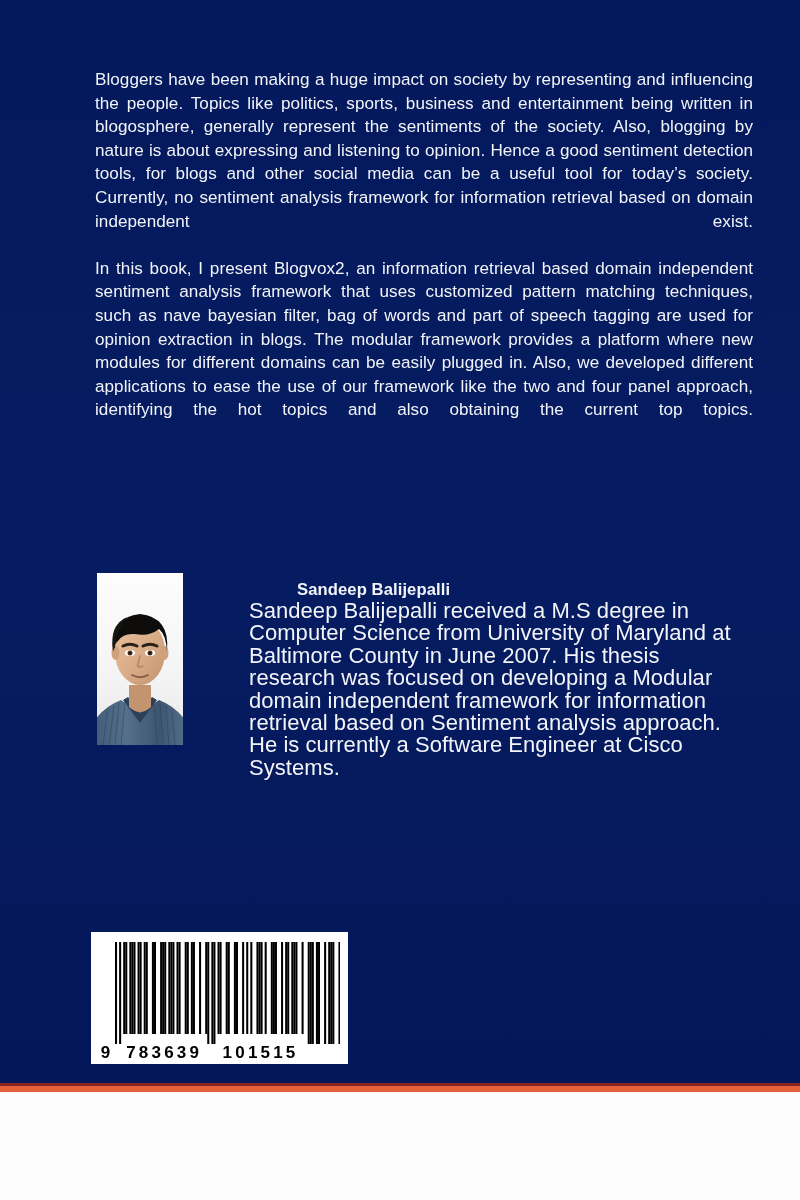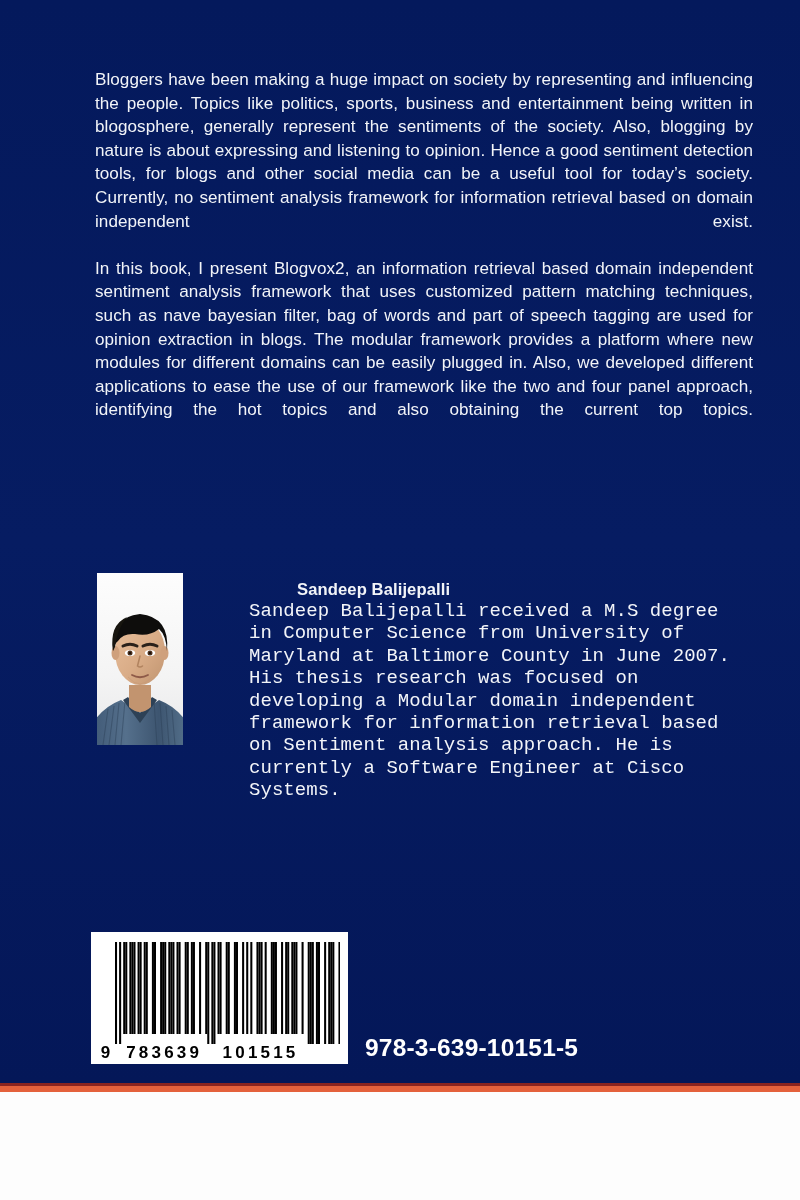--- a/index.html
+++ b/index.html
@@ -108,24 +108,23 @@
     color: #f2f4f8;
   }
   .author-name {
     font-size: 16.6px;
     font-weight: bold;
     line-height: 21px;
     letter-spacing: 0.1px;
     margin-left: 48px;
   }
   .author-bio {
-    font-size: 19px;
+    font-size: 22px;
     line-height: 22.4px;
     letter-spacing: 0.05px;
-    font-family: Liberation Mono, monospace;
   }
 
   
   .barcode-area {
     position: absolute;
     left: 91px;
     top: 932px;
     width: 257px;
     height: 132px;
     background: #ffffff;
@@ -315,19 +314,18 @@
           <rect x="264.05" y="4" width="2.05" height="102" fill="#000000"></rect>
           <rect x="268.15" y="4" width="2.05" height="102" fill="#000000"></rect>
           <rect x="272.25" y="4" width="2.05" height="102" fill="#000000"></rect>
           <text x="8" y="120" font-family="&quot;Liberation Sans&quot;, sans-serif" font-size="17" font-weight="bold" fill="#000000" text-anchor="middle" letter-spacing="3.2">9</text>
           <text x="65.19999999999999" y="120" font-family="&quot;Liberation Sans&quot;, sans-serif" font-size="17" font-weight="bold" fill="#000000" text-anchor="middle" letter-spacing="3.2">783639</text>
           <text x="161.54999999999998" y="120" font-family="&quot;Liberation Sans&quot;, sans-serif" font-size="17" font-weight="bold" fill="#000000" text-anchor="middle" letter-spacing="3.2">101515</text>
         </svg>
     </div>
   </div>
 
-  <div class="isbn-text">978-3-639-10151-5</div>
 
   <div class="stripe-dark"></div>
   <div class="stripe-orange"></div>
   <div class="white-base"></div>
 
 </div>
 
 </body></html>

